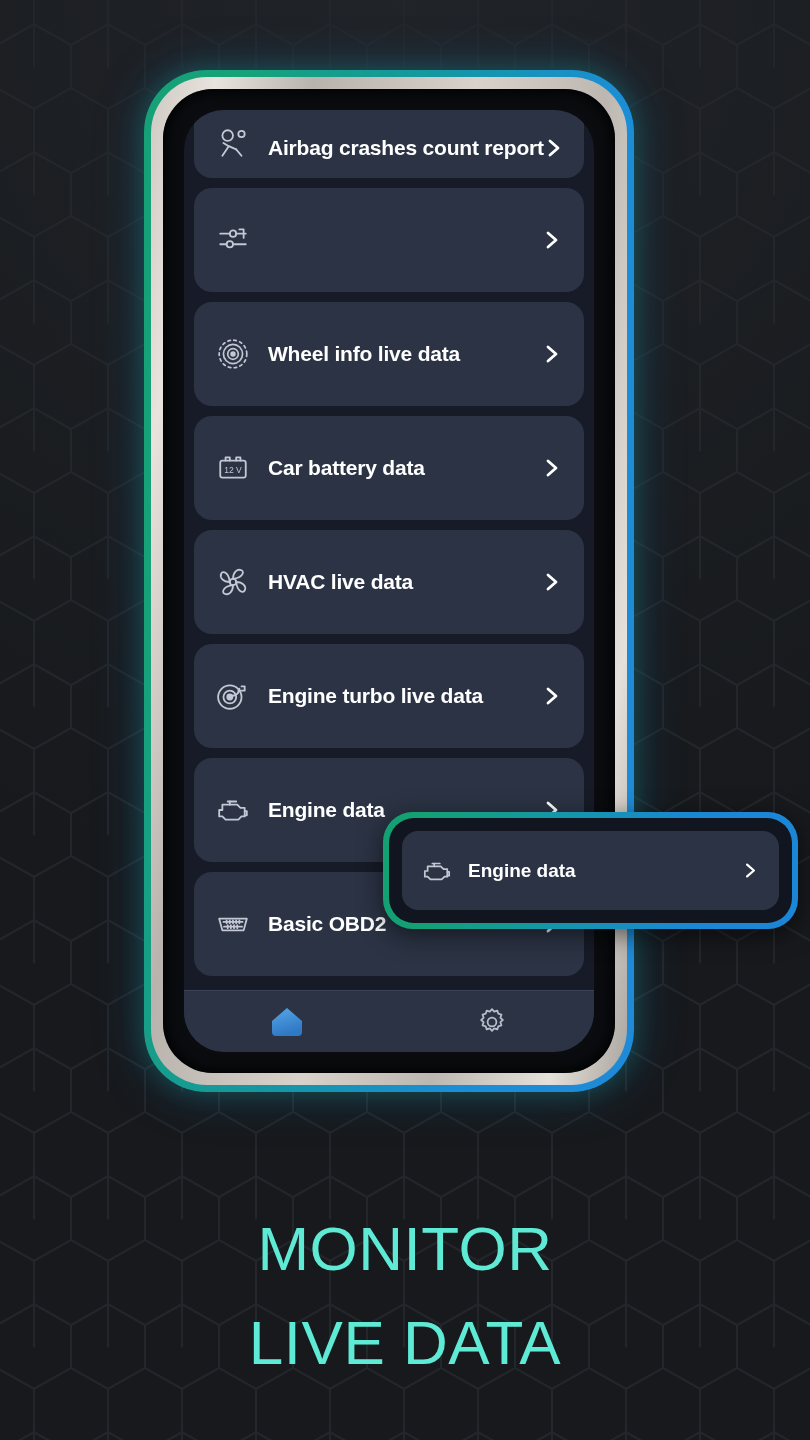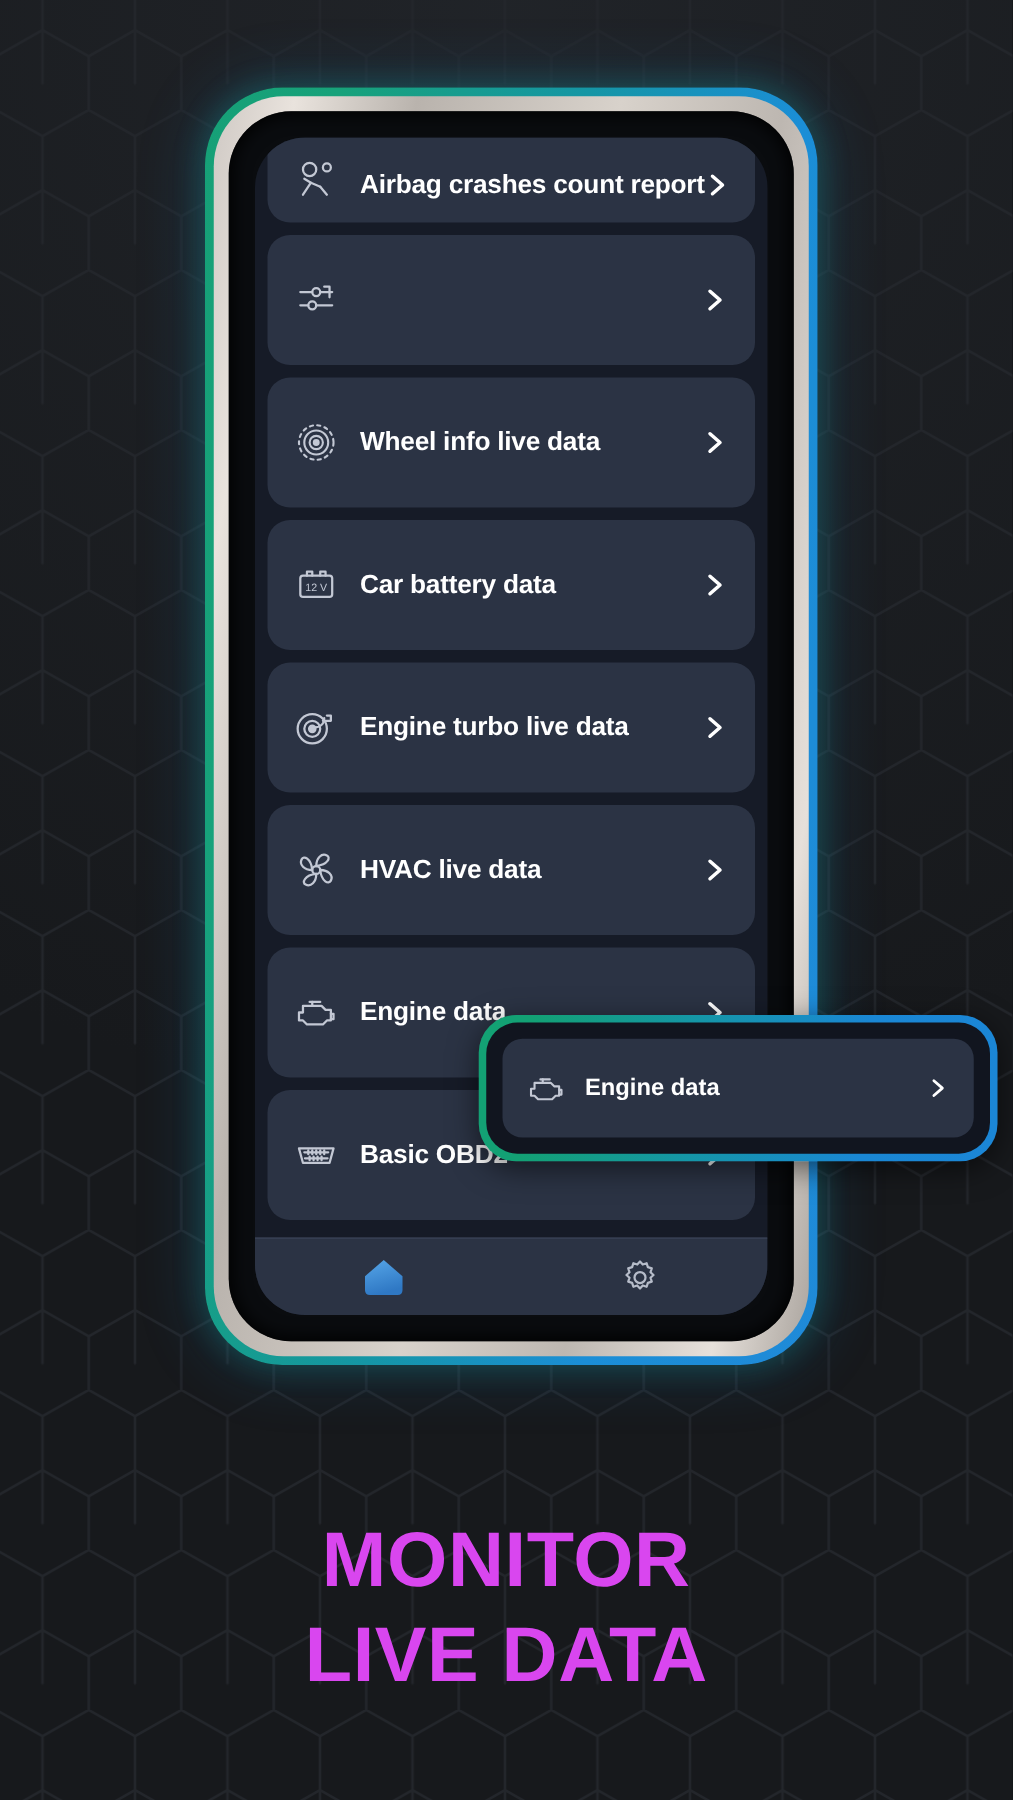--- a/index.html
+++ b/index.html
@@ -32,21 +32,21 @@
   }
   .hex-layer {
     position: absolute;
     inset: -40px;
   }
   .hex-layer svg { display:block; width:100%; height:100%; }
 
   
   .phone-wrap {
     position: absolute;
-    left: 164px;
+    left: 144px;
     top: 70px;
     width: 490px;
     height: 1022px;
   }
 
   
   .phone-glow {
     position: absolute;
     inset: 0;
     border-radius: 62px;
@@ -193,27 +193,27 @@
   }
   .callout-card .chev { margin-left:auto; color:#fff; display:flex; align-items:center; }
   .callout-card .chev svg { width:17px; height:21px; display:block; }
 
   
   .headline {
     position: absolute;
     left: 0; right: 0;
     top: 1218px;
     text-align: center;
-    color: #d946ef;
+    color: #5eead4;
     font-size: 62px;
-    font-weight: bold;
+    font-weight: normal;
     line-height: 1.0;
     letter-spacing: 0.5px;
   }
-  .headline .l2 { display: block; margin-top: 14px; }
+  .headline .l2 { display: block; margin-top: 32px; }
 </style>
 </head>
 <body>
 
 <div id="app">
 
   <div class="hex-bg"></div>
   <div class="hex-layer">
     <svg viewBox="0 0 890 1520" preserveAspectRatio="xMidYMid slice" xmlns="http://www.w3.org/2000/svg">
       <defs>
@@ -303,46 +303,46 @@
                 <span class="chev">
                   <svg viewBox="0 0 20 24" fill="none" stroke="currentColor" stroke-width="2.8" stroke-linecap="round" stroke-linejoin="round">
                       <path d="M6 5 L14 12 L6 19"></path>
                     </svg>
                 </span>
               </div>
 
               <div class="row">
                 <span class="icon">
                   <svg viewBox="0 0 32 32" fill="none" stroke="currentColor" stroke-width="1.7" stroke-linecap="round" stroke-linejoin="round">
+                    <circle cx="16" cy="16" r="3"></circle>
+                    <path d="M16 13 C16 7 20 3 24 5 C27 6.5 25 12 16 13 Z"></path>
+                    <path d="M19 16 C25 16 29 20 27 24 C25.5 27 20 25 19 16 Z"></path>
+                    <path d="M16 19 C16 25 12 29 8 27 C5 25.5 7 20 16 19 Z"></path>
+                    <path d="M13 16 C7 16 3 12 5 8 C6.5 5 12 7 13 16 Z"></path>
+                  </svg>
+                </span>
+                <span class="label">HVAC live data</span>
+                <span class="chev">
+                  <svg viewBox="0 0 20 24" fill="none" stroke="currentColor" stroke-width="2.8" stroke-linecap="round" stroke-linejoin="round">
+                      <path d="M6 5 L14 12 L6 19"></path>
+                    </svg>
+                </span>
+              </div>
+
+              <div class="row">
+                <span class="icon">
+                  <svg viewBox="0 0 32 32" fill="none" stroke="currentColor" stroke-width="1.7" stroke-linecap="round" stroke-linejoin="round">
                     <path d="M24 7 H27 V11 H21"></path>
                     <path d="M22 9 C22 14 18 16 14 16"></path>
                     <circle cx="13" cy="17" r="11"></circle>
                     <circle cx="13" cy="17" r="6"></circle>
                     <circle cx="13" cy="17" r="2.4" fill="currentColor"></circle>
                   </svg>
                 </span>
                 <span class="label">Engine turbo live data</span>
-                <span class="chev">
-                  <svg viewBox="0 0 20 24" fill="none" stroke="currentColor" stroke-width="2.8" stroke-linecap="round" stroke-linejoin="round">
-                      <path d="M6 5 L14 12 L6 19"></path>
-                    </svg>
-                </span>
-              </div>
-
-              <div class="row">
-                <span class="icon">
-                  <svg viewBox="0 0 32 32" fill="none" stroke="currentColor" stroke-width="1.7" stroke-linecap="round" stroke-linejoin="round">
-                    <circle cx="16" cy="16" r="3"></circle>
-                    <path d="M16 13 C16 7 20 3 24 5 C27 6.5 25 12 16 13 Z"></path>
-                    <path d="M19 16 C25 16 29 20 27 24 C25.5 27 20 25 19 16 Z"></path>
-                    <path d="M16 19 C16 25 12 29 8 27 C5 25.5 7 20 16 19 Z"></path>
-                    <path d="M13 16 C7 16 3 12 5 8 C6.5 5 12 7 13 16 Z"></path>
-                  </svg>
-                </span>
-                <span class="label">HVAC live data</span>
                 <span class="chev">
                   <svg viewBox="0 0 20 24" fill="none" stroke="currentColor" stroke-width="2.8" stroke-linecap="round" stroke-linejoin="round">
                       <path d="M6 5 L14 12 L6 19"></path>
                     </svg>
                 </span>
               </div>
 
               <div class="row">
                 <span class="icon">
                   <svg viewBox="0 0 32 32" fill="none" stroke="currentColor" stroke-width="1.7" stroke-linecap="round" stroke-linejoin="round">

